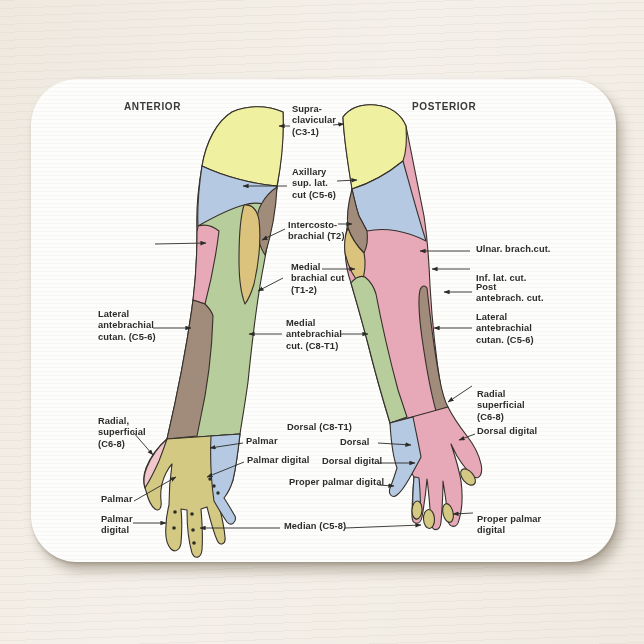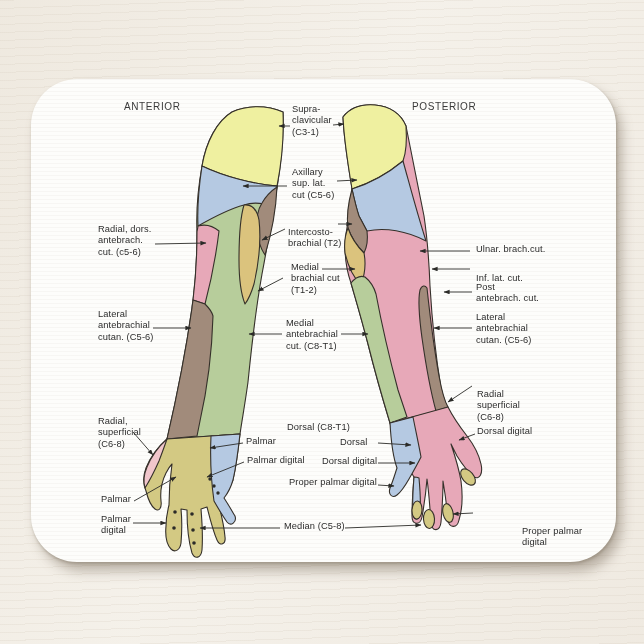--- a/index.html
+++ b/index.html
@@ -4,21 +4,21 @@
 <style>
   html,body{margin:0;padding:0;}
   body{
     width:644px;height:644px;overflow:hidden;
     font-family:"Liberation Sans","DejaVu Sans",sans-serif;
     background-color:#f3efe8;
     background-image:
       repeating-linear-gradient(178deg, rgba(210,200,185,.22) 0 1px, rgba(255,255,255,0) 1px 8px),
       linear-gradient(115deg, rgba(235,228,216,.55) 0%, rgba(248,245,238,.3) 45%, rgba(236,229,218,.5) 100%);
   }
-  .stage{position:relative;width:644px;height:644px;}
+  .stage{position:relative;width:644px;height:644px;font-weight:bold;}
   .pad{
     position:absolute;left:31px;top:79px;width:585px;height:483px;
     background:#fdfdfb;border-radius:46px;
     box-shadow: 6px 9px 12px rgba(110,96,78,.42), 1px 2px 3px rgba(110,96,78,.35);
   }
   .pad::after{
     content:"";position:absolute;inset:0;border-radius:46px;
     background:repeating-linear-gradient(180deg, rgba(165,158,145,.07) 0 1px, rgba(255,255,255,0) 1px 4px);
     pointer-events:none;
   }
@@ -45,39 +45,36 @@
 
     <div class="heading" style="left:124px;top:101px;">ANTERIOR</div>
     <div class="heading" style="left:412px;top:101px;">POSTERIOR</div>
 
     <div class="lbl" style="left:292px;top:104px;">Supra-
 clavicular
 (C3-1)</div>
     <div class="lbl" style="left:292px;top:167px;">Axillary
 sup. lat.
 cut (C5-6)</div>
-    <div class="lbl" style="left:288px;top:227px;">Intercosto-
+    <div class="lbl" style="left:288px;top:220px;">Intercosto-
 brachial (T2)</div>
     <div class="lbl" style="left:291px;top:262px;">Medial
 brachial cut
 (T1-2)</div>
     <div class="lbl" style="left:286px;top:318px;">Medial
 antebrachial
 cut. (C8-T1)</div>
     <div class="lbl" style="left:287px;top:422px;">Dorsal (C8-T1)</div>
     <div class="lbl" style="left:246px;top:436px;">Palmar</div>
     <div class="lbl" style="left:340px;top:437px;">Dorsal</div>
     <div class="lbl" style="left:247px;top:455px;">Palmar digital</div>
     <div class="lbl" style="left:322px;top:456px;">Dorsal digital</div>
     <div class="lbl" style="left:289px;top:477px;">Proper palmar digital</div>
     <div class="lbl" style="left:284px;top:521px;">Median (C5-8)</div>
 
-    <div class="lbl" style="left:98px;top:224px;">Radial, dors.
-antebrach.
-cut. (c5-6)</div>
     <div class="lbl" style="left:98px;top:309px;">Lateral
 antebrachial
 cutan. (C5-6)</div>
     <div class="lbl" style="left:98px;top:400px;margin-top:16px;">Radial,
 superficial
 (C6-8)</div>
     <div class="lbl" style="left:101px;top:494px;">Palmar</div>
     <div class="lbl" style="left:101px;top:514px;">Palmar
 digital</div>
 
@@ -85,21 +82,21 @@
     <div class="lbl" style="left:476px;top:273px;">Inf. lat. cut.</div>
     <div class="lbl" style="left:476px;top:282px;">Post
 antebrach. cut.</div>
     <div class="lbl" style="left:476px;top:312px;">Lateral
 antebrachial
 cutan. (C5-6)</div>
     <div class="lbl" style="left:477px;top:389px;">Radial
 superficial
 (C6-8)</div>
     <div class="lbl" style="left:477px;top:426px;">Dorsal digital</div>
-    <div class="lbl" style="left:477px;top:526px;margin-left:45px;">Proper palmar
+    <div class="lbl" style="left:477px;top:514px;">Proper palmar
 digital</div>
 
     <svg width="644" height="644" viewBox="0 0 644 644">
       <defs>
         <marker id="ah" markerWidth="7" markerHeight="6" refX="5.6" refY="2.3" orient="auto" markerUnits="userSpaceOnUse">
           <path d="M0,0 L6,2.3 L0,4.6 Z" fill="#2b2b28"></path>
         </marker>
       </defs>
 
       <g>

